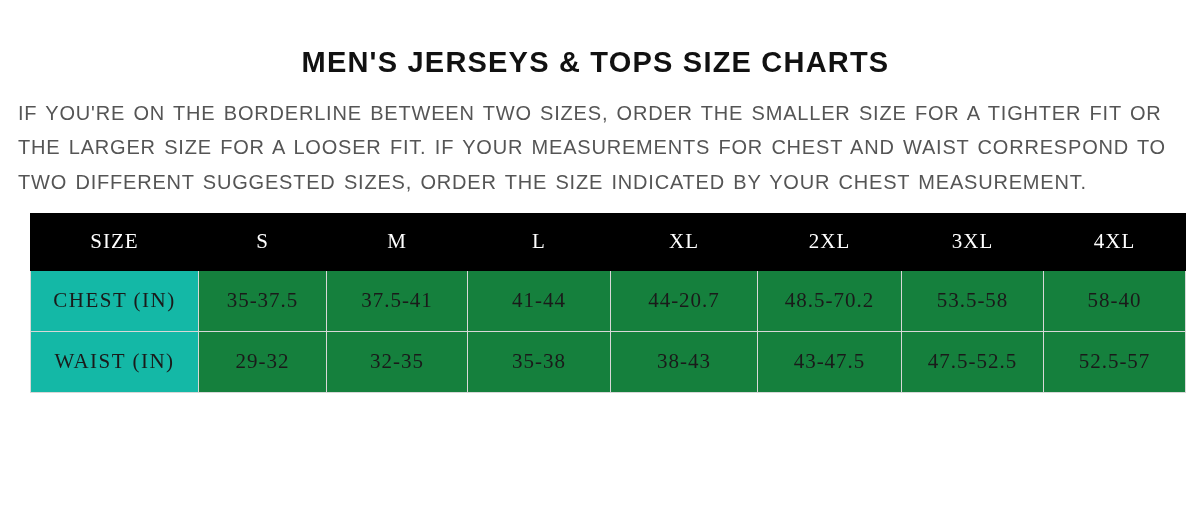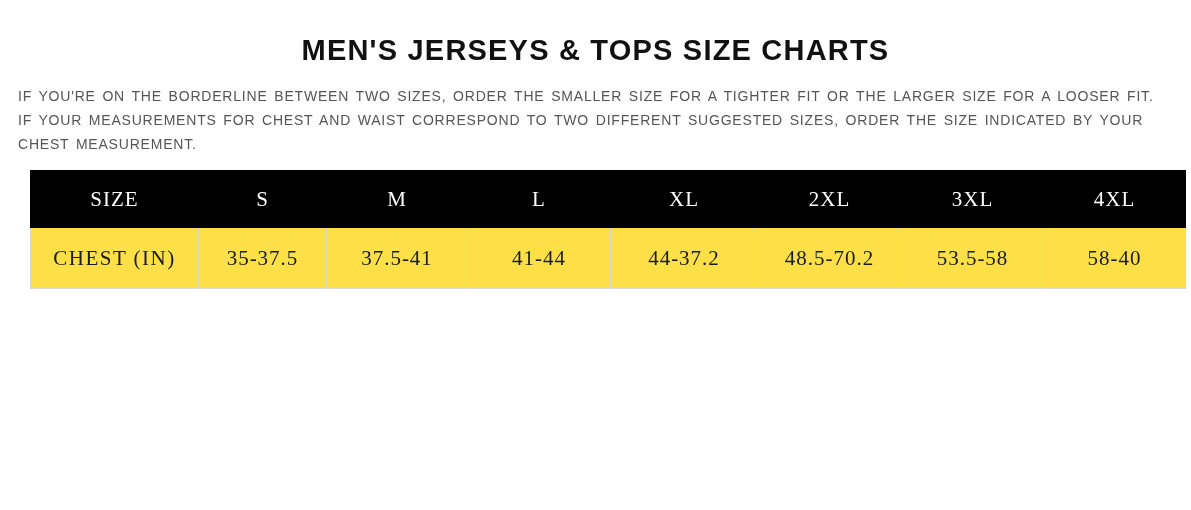--- a/index.html
+++ b/index.html
@@ -19,26 +19,26 @@
     height: 510px;
     position: relative;
     box-sizing: border-box;
   }
   .title {
     text-align: center;
     font-size: 29px;
     font-weight: bold;
     letter-spacing: 1.2px;
     color: #111111;
-    padding-top: 33px;
+    padding-top: 45px;
     line-height: 1.2;
   }
   .intro {
     margin: 16px 18px 0 18px;
-    font-size: 14px;
+    font-size: 20px;
     line-height: 1.72;
     color: #555555;
     letter-spacing: 0.8px;
     text-align: left;
     word-spacing: 2px;
   }
   .table-wrap {
     margin: 14px 18px 0 18px;
     padding-left: 12px;
   }
@@ -58,25 +58,25 @@
   table.size-chart thead th {
     background: #000000;
     color: #ffffff;
     height: 54px;
     border: 1px solid #000000;
     font-weight: normal;
     font-size: 21px;
   }
   table.size-chart tbody td {
     height: 58px;
-    background: #fde047;
+    background: #15803d;
     color: #1a1a1a;
   }
   table.size-chart tbody td.row-label {
-    background: #fde047;
+    background: #14b8a6;
     letter-spacing: 1.5px;
   }
   col.c0 { width: 168px; }
   col.c1 { width: 128px; }
   col.c2 { width: 141px; }
   col.c3 { width: 143px; }
   col.c4 { width: 147px; }
   col.c5 { width: 144px; }
   col.c6 { width: 142px; }
   col.c7 { width: 142px; }
@@ -113,22 +113,32 @@
           <th>3XL</th>
           <th>4XL</th>
         </tr>
       </thead>
       <tbody>
         <tr>
           <td class="row-label">CHEST (IN)</td>
           <td>35-37.5</td>
           <td>37.5-41</td>
           <td>41-44</td>
-          <td>44-37.2</td>
+          <td>44-20.7</td>
           <td>48.5-70.2</td>
           <td>53.5-58</td>
           <td>58-40</td>
+        </tr>
+        <tr>
+          <td class="row-label">WAIST (IN)</td>
+          <td>29-32</td>
+          <td>32-35</td>
+          <td>35-38</td>
+          <td>38-43</td>
+          <td>43-47.5</td>
+          <td>47.5-52.5</td>
+          <td>52.5-57</td>
         </tr>
       </tbody>
     </table>
   </div>
 
 </div>
 
 </body></html>

